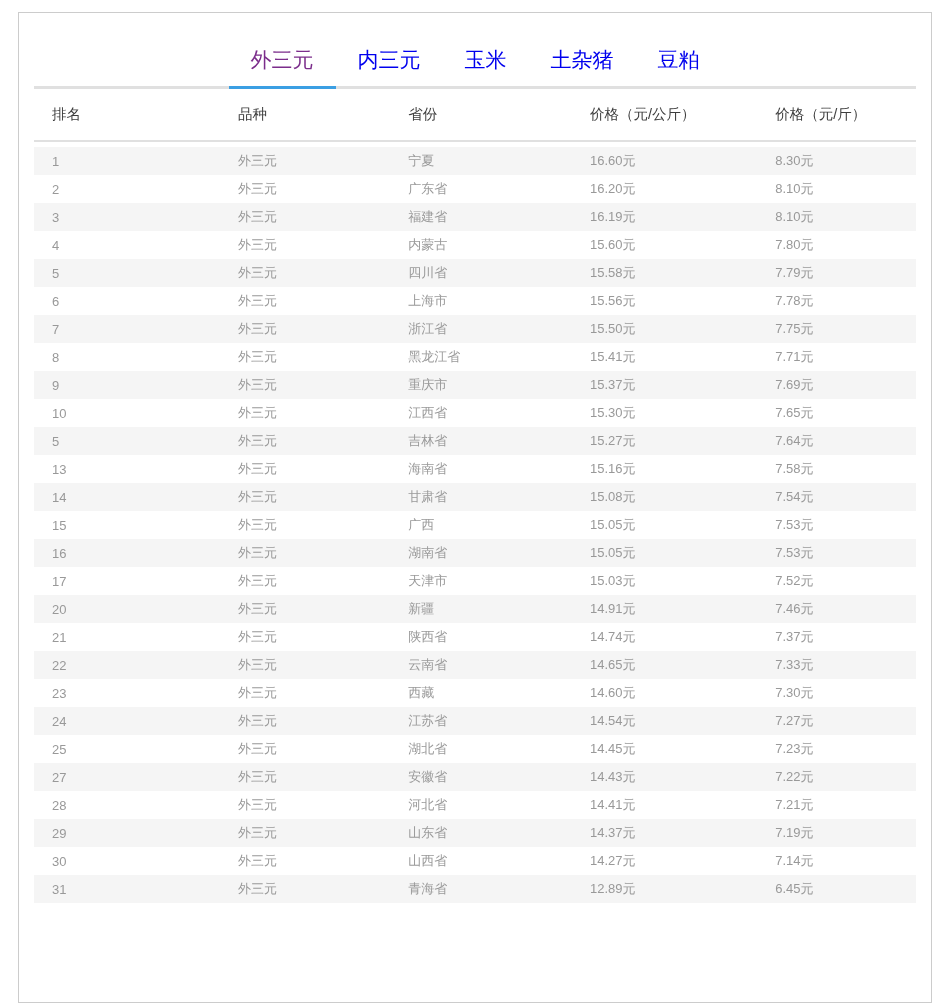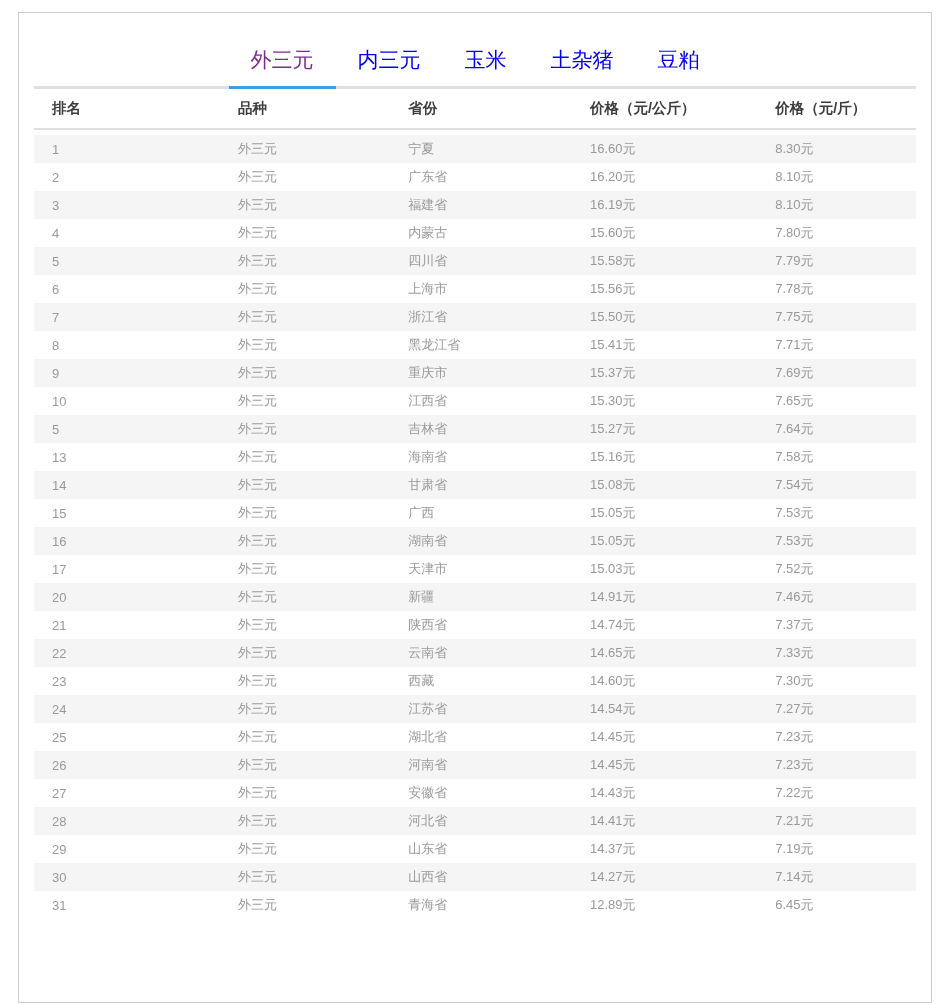--- a/index.html
+++ b/index.html
@@ -29,22 +29,22 @@
     font-size:21px;line-height:1;color:var(--tab-blue);
     padding:18px 22px 16px 22px;cursor:pointer;
     border-bottom:3px solid transparent;margin-bottom:-3px;
     white-space:nowrap;
   }
   .tab.active{color:var(--tab-active);border-bottom-color:var(--accent);}
   table{width:100%;border-collapse:collapse;table-layout:fixed;}
   col.c1{width:21.1%;} col.c2{width:19.3%;} col.c3{width:20.6%;}
   col.c4{width:21.0%;} col.c5{width:18.0%;}
   thead th{
-    text-align:left;font-size:14.5px;font-weight:bold;color:var(--header-text);
-    height:40px;padding:0 0 0 18px;vertical-align:middle;
+    text-align:left;font-size:14.5px;font-weight:normal;color:var(--header-text);
+    height:52px;padding:0 0 0 18px;vertical-align:middle;
     border-bottom:2px solid var(--line-gray);
   }
   tbody:before{content:"";display:table-row;height:6px;}
   tbody td{
     font-size:13px;color:var(--body-text);
     height:28px;padding:0 0 0 18px;vertical-align:middle;
     white-space:nowrap;overflow:hidden;
   }
   tbody tr:nth-child(odd) td{background:var(--stripe);}
 </style>
@@ -225,27 +225,20 @@
           <td>7.27元</td>
         </tr>
         <tr>
           <td>25</td>
           <td>外三元</td>
           <td>湖北省</td>
           <td>14.45元</td>
           <td>7.23元</td>
         </tr>
         <tr>
-          <td>26</td>
-          <td>外三元</td>
-          <td>河南省</td>
-          <td>14.45元</td>
-          <td>7.23元</td>
-        </tr>
-        <tr>
           <td>27</td>
           <td>外三元</td>
           <td>安徽省</td>
           <td>14.43元</td>
           <td>7.22元</td>
         </tr>
         <tr>
           <td>28</td>
           <td>外三元</td>
           <td>河北省</td>

